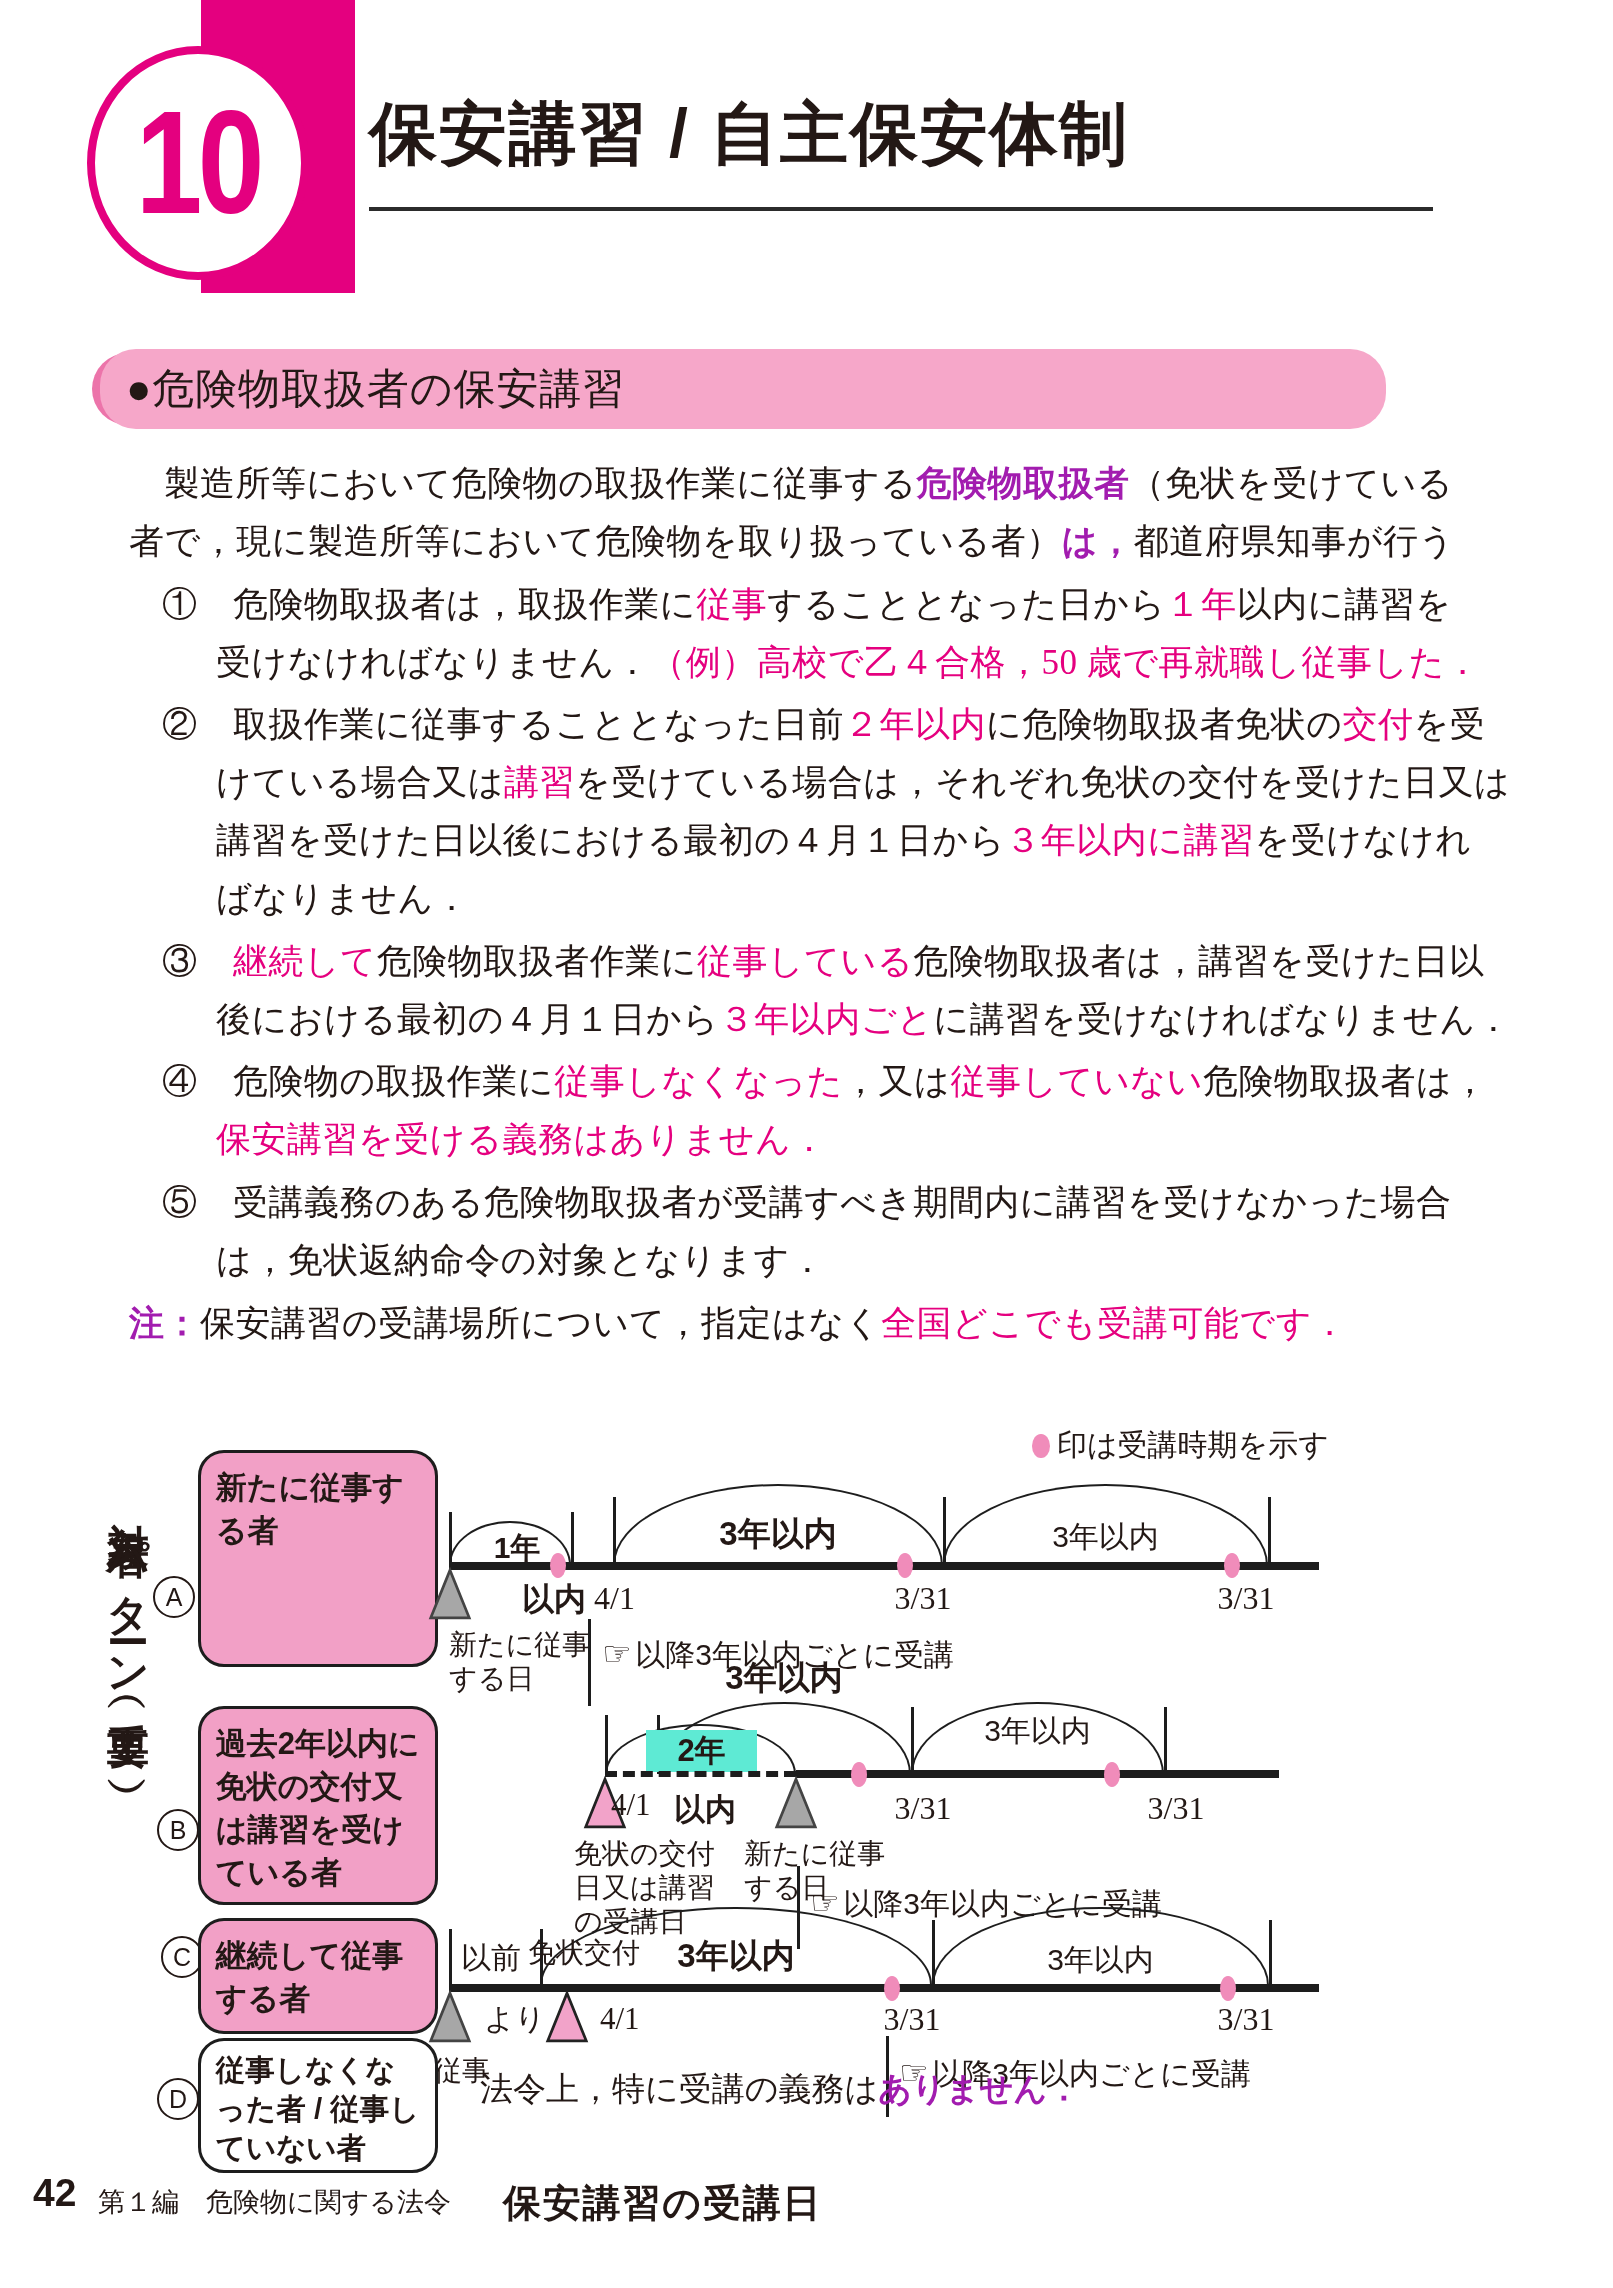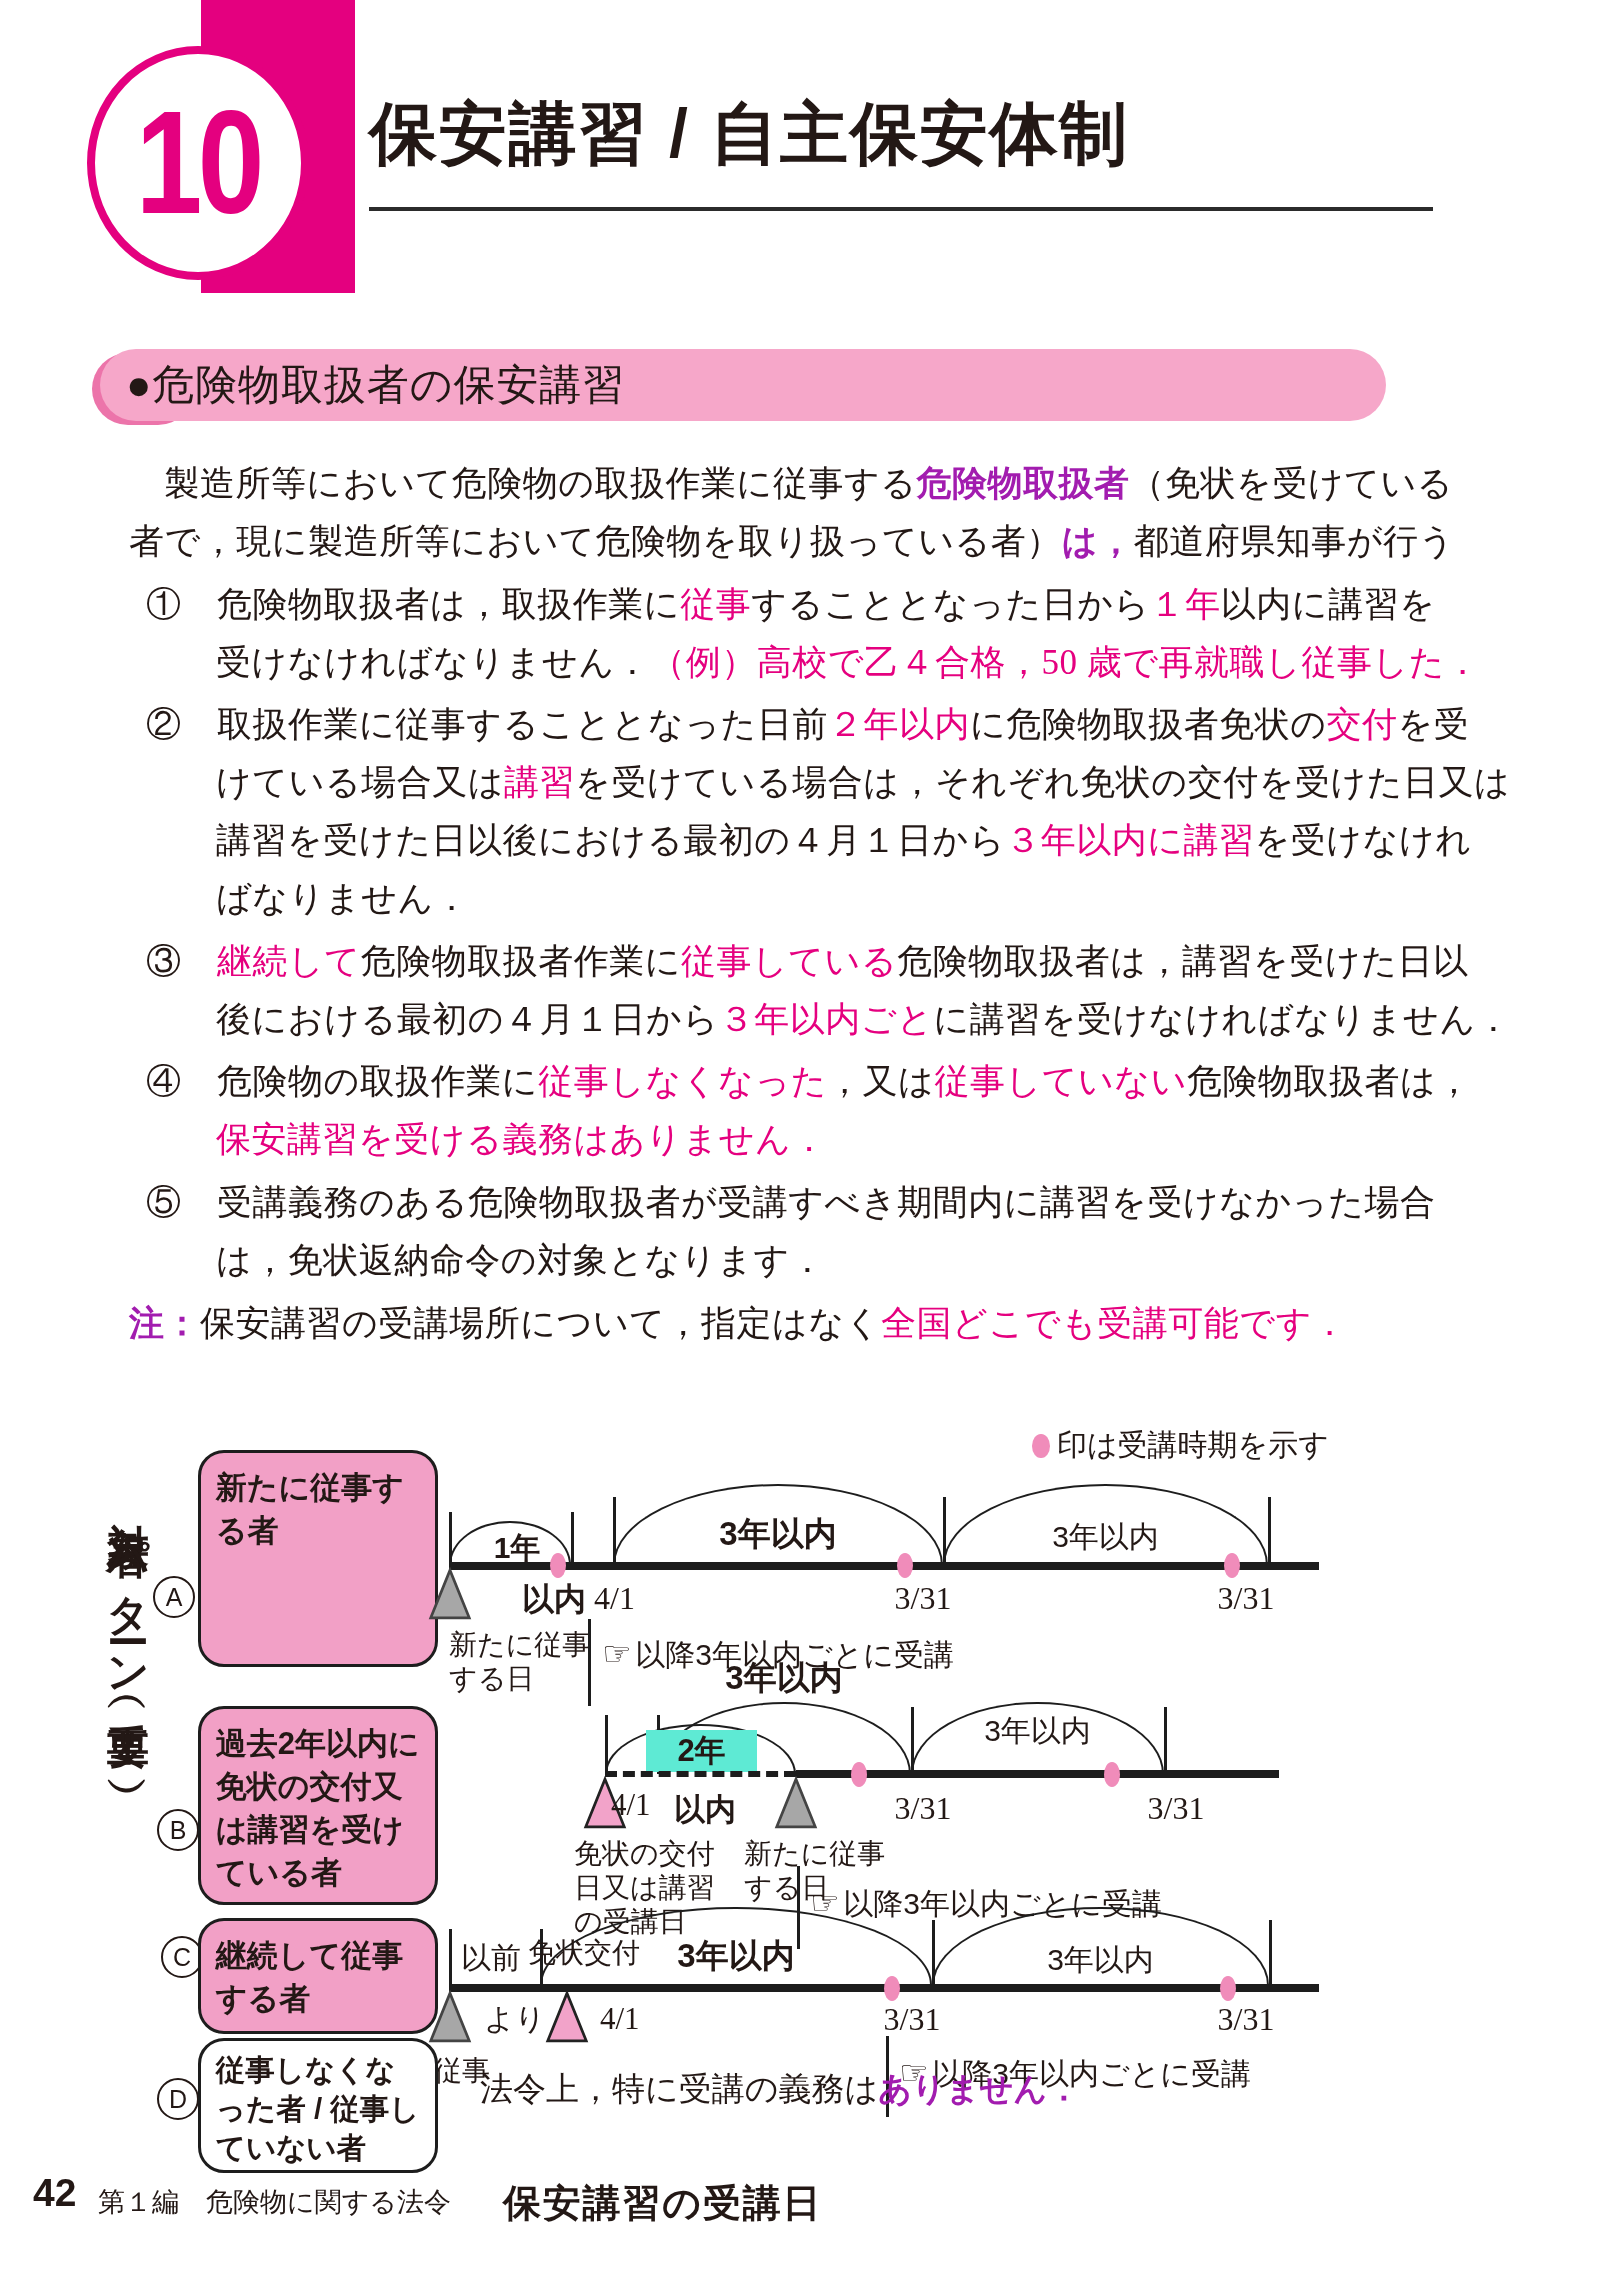--- a/index.html
+++ b/index.html
@@ -10,28 +10,28 @@
   
   .badge-rect { position:absolute; left:201px; top:0; width:154px; height:293px; background:#e4007f; }
   .badge-circle { position:absolute; left:87px; top:46px; width:222px; height:234px; background:#fff;
                   border:8.3px solid #e4007f; border-radius:50%; display:flex; align-items:center; justify-content:center; }
   .badge-num { font-size:146px; font-weight:bold; color:#e4007f; transform:scaleX(.82); letter-spacing:-5.5px; }
   .page-title { position:absolute; left:369px; top:89px; font-size:68px; font-weight:bold; letter-spacing:1.8px; white-space:nowrap; }
   .title-underline { position:absolute; left:369px; top:207px; width:1064px; height:3.7px; background:#2b2b2b; }
 
   
   .band-cap { position:absolute; left:92px; top:353px; width:102px; height:72px; background:#ec74aa; border-radius:36px; }
-  .band { position:absolute; left:100px; top:349px; width:1286px; height:72px; background:#f6a7c9; border-radius:36px;
+  .band { position:absolute; left:100px; top:349px; width:1286px; height:80px; background:#f6a7c9; border-radius:36px;
           display:flex; align-items:center; padding-left:26px; font-size:42px; font-weight:500; letter-spacing:0.9px; }
 
   
   .body-lines { position:absolute; left:129px; top:454px; width:1440px; }
   .tline { height:58px; line-height:58px; font-size:35px; white-space:nowrap; letter-spacing:0.5px; }
   .tline.mt { margin-top:4.6px; }
-  .ind0 { margin-left:0; } .ind1 { margin-left:17px; } .ind2 { margin-left:87px; }
+  .ind0 { margin-left:0; } .ind1 { margin-left:33px; } .ind2 { margin-left:87px; }
   .sN { font-family:"Liberation Serif","DejaVu Serif",serif; color:#231815; }
   .sB { font-family:"Liberation Sans","DejaVu Sans",sans-serif; font-weight:bold; color:#a21caf; }
   .sP { font-family:"Liberation Serif","DejaVu Serif",serif; color:#e5007f; }
   .legend { position:absolute; left:1032px; top:1425px; font-size:30px; display:flex; align-items:center; }
   .legend-dot { width:17.5px; height:24px; border-radius:50%; background:#f08cba; margin-right:7.4px; }
   .side-label { position:absolute; left:100px; top:1488px; height:701px; writing-mode:vertical-rl; text-orientation:mixed;
                 font-size:42px; font-weight:bold; letter-spacing:7.4px; }
   .letter-circle { position:absolute; width:42px; height:42px; border:2.8px solid #231815; border-radius:50%;
                    text-align:center; line-height:38px; font-size:25px; background:#fff; }
   .pbox { position:absolute; left:198px; width:240px; background:#f2a0c6; border:3.7px solid #1d1d1d; border-radius:26px;

